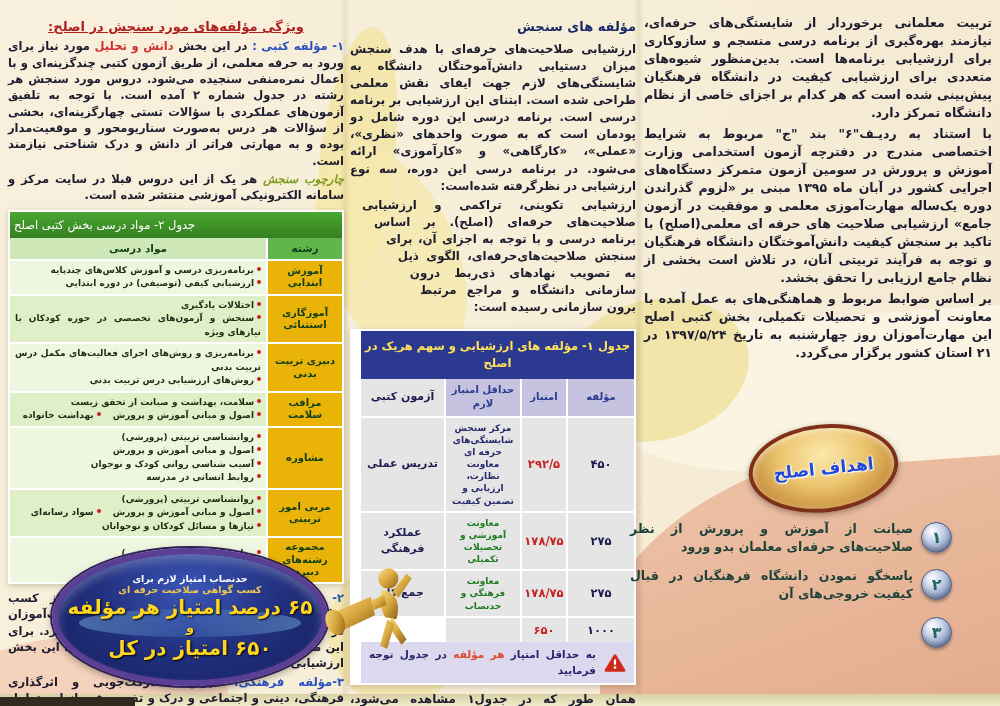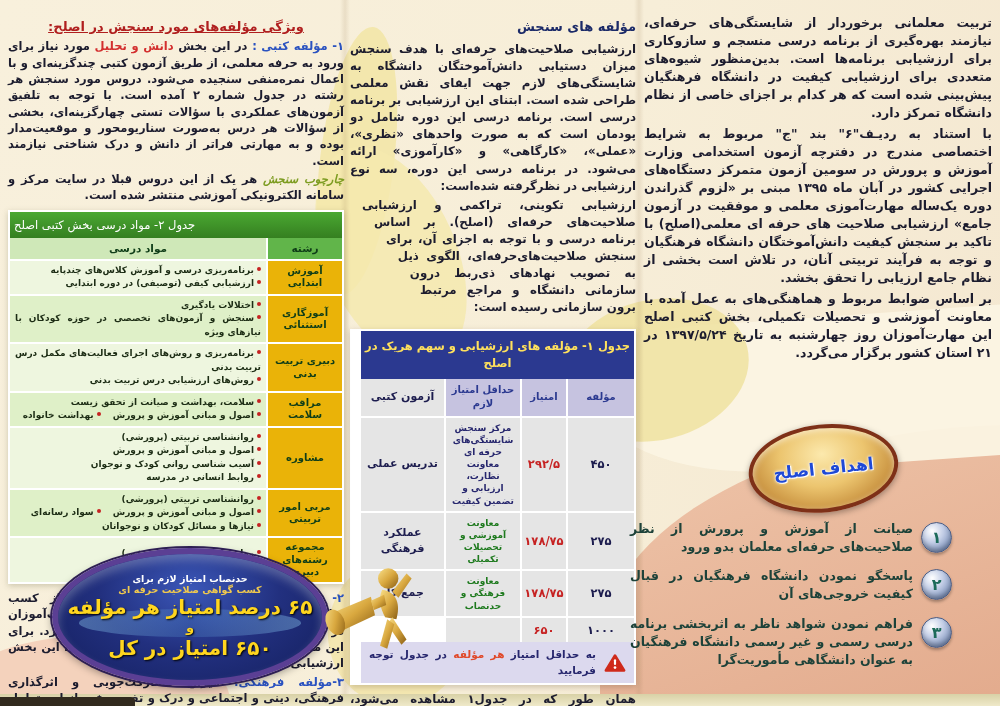--- a/index.html
+++ b/index.html
@@ -168,21 +168,20 @@
     <div class="goal">
       <span class="goal-num">۱</span>
       <span class="goal-text">صیانت از آموزش و پرورش از نظر صلاحیت‌های حرفه‌ای معلمان بدو ورود</span>
     </div>
     <div class="goal">
       <span class="goal-num">۲</span>
       <span class="goal-text">پاسخگو نمودن دانشگاه فرهنگیان در قبال کیفیت خروجی‌های آن</span>
     </div>
     <div class="goal">
       <span class="goal-num">۳</span>
-      <span class="goal-text">فراهم نمودن شواهد ناظر به اثربخشی برنامه درسی رسمی و غیر رسمی دانشگاه فرهنگیان به عنوان دانشگاهی مأموریت‌گرا</span>
     </div>
   </div>
 
   <div class="col col-mid layer body-txt">
     <h2 class="mid-heading">مؤلفه های سنجش</h2>
     <p>ارزشیابی صلاحیت‌های حرفه‌ای با هدف سنجش میزان دستیابی دانش‌آموختگان دانشگاه به شایستگی‌های لازم جهت ایفای نقش معلمی طراحی شده است. ابتنای این ارزشیابی بر برنامه درسی است. برنامه درسی این دوره شامل دو پودمان است که به صورت واحدهای «نظری»، «عملی»، «کارگاهی» و «کارآموزی» ارائه می‌شود. در برنامه درسی این دوره، سه نوع ارزشیابی در نظرگرفته شده‌است:</p>
     <p><span class="flow-notch"></span><span>ارزشیابی تکوینی، تراکمی و ارزشیابی صلاحیت‌های حرفه‌ای (اصلح). بر اساس برنامه درسی و با توجه به اجزای آن، برای سنجش صلاحیت‌های‌حرفه‌ای، الگوی ذیل به تصویب نهادهای ذی‌ربط درون سازمانی دانشگاه و مراجع مرتبط برون سازمانی رسیده است:</span></p>
 
     <div class="t1">
       <div class="t1-title">جدول ۱- مؤلفه های ارزشیابی و سهم هریک در اصلح</div>

